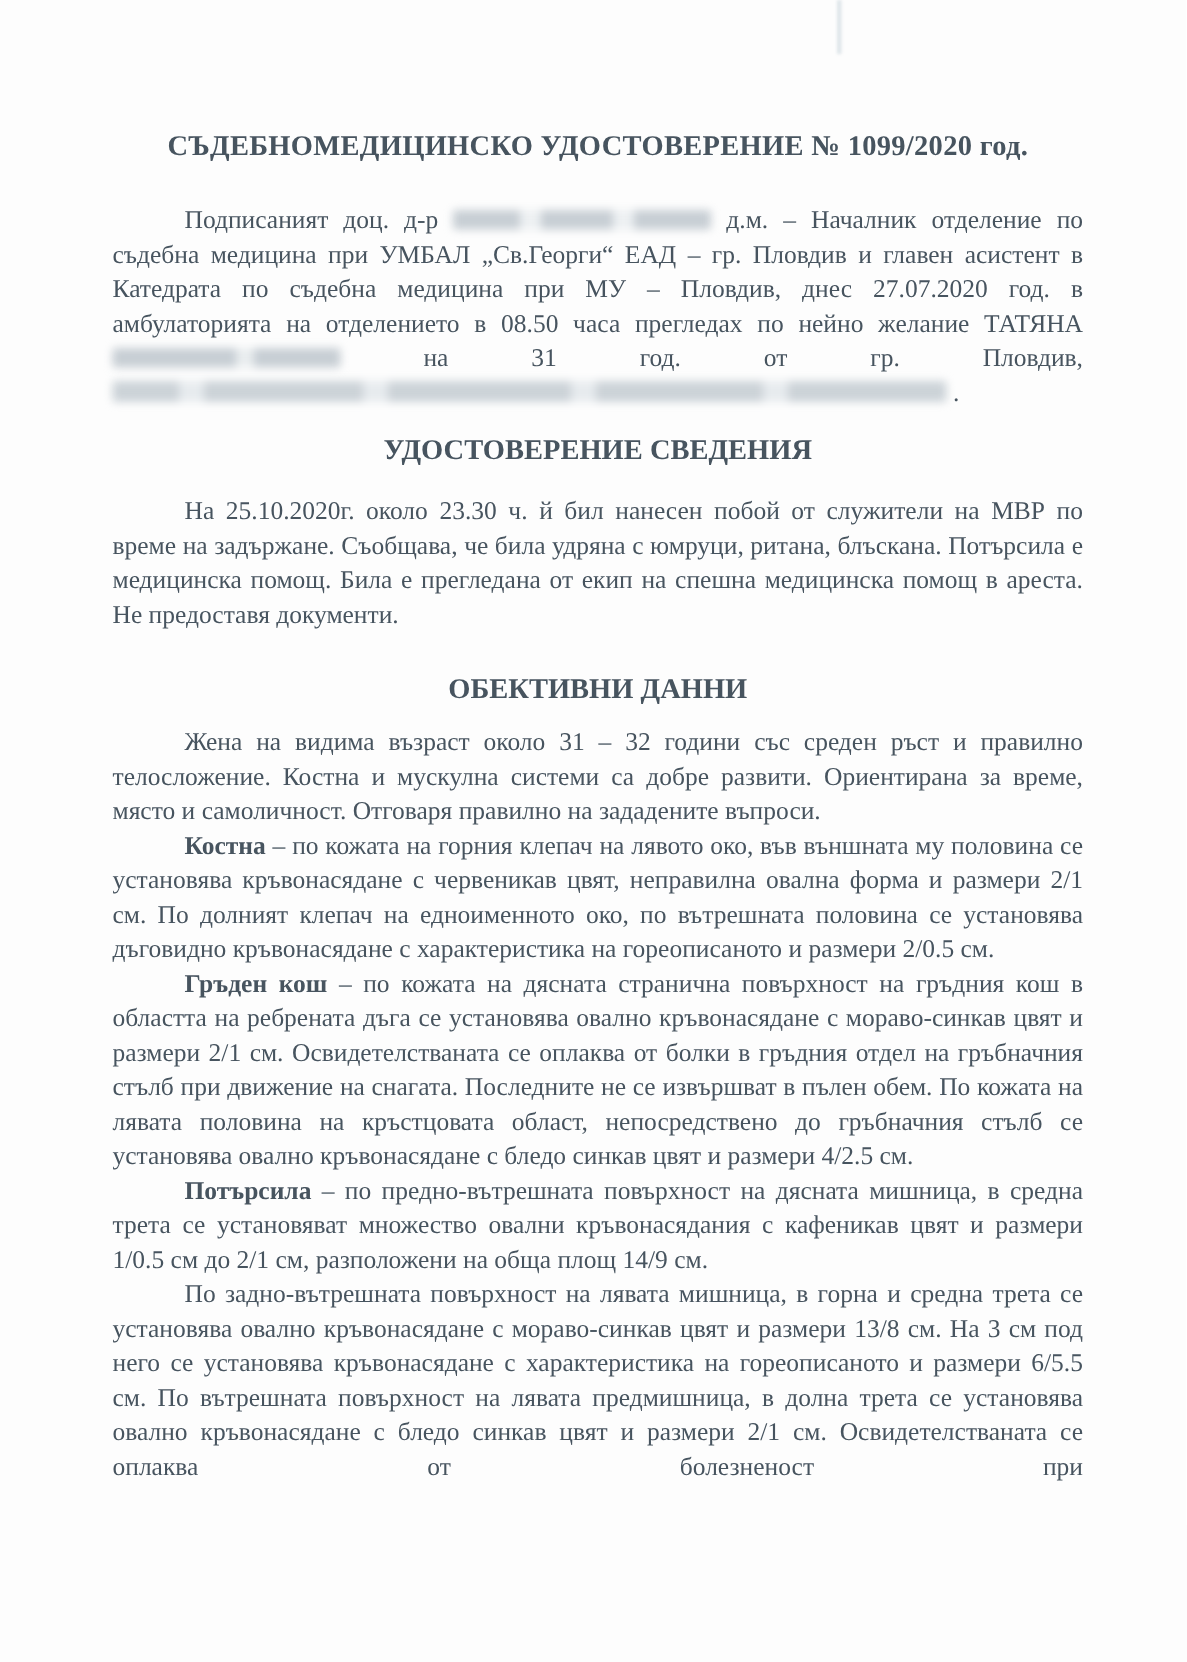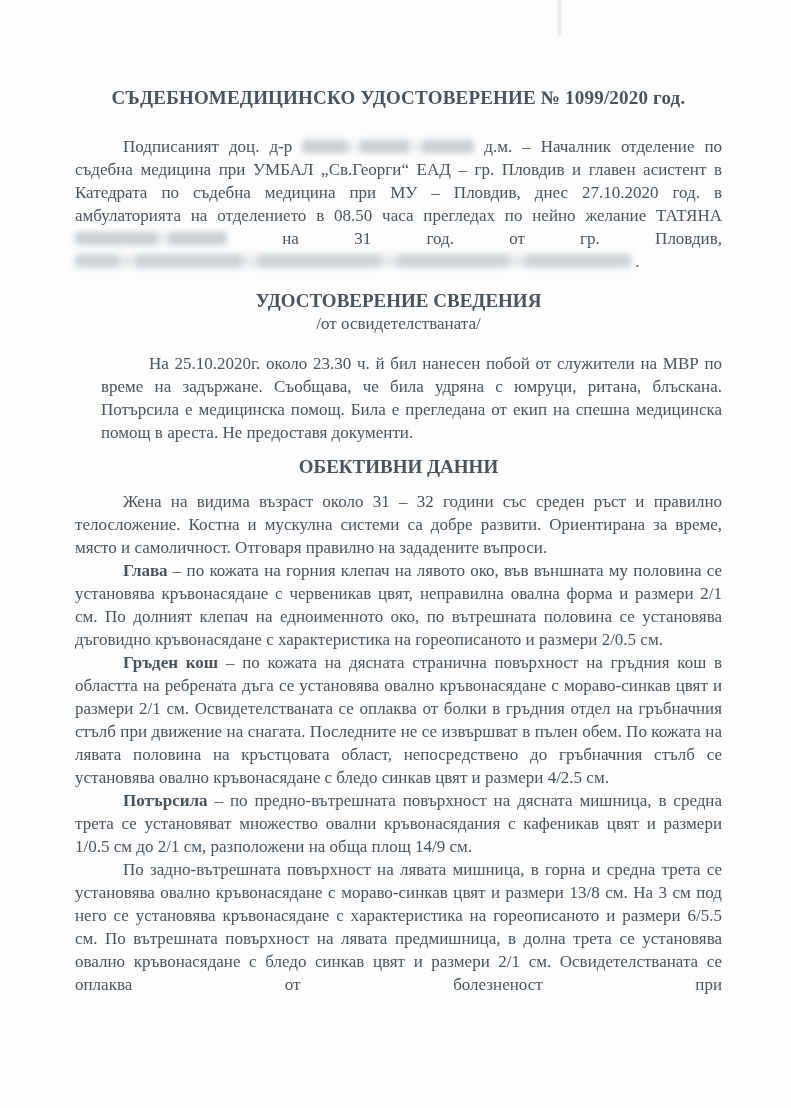--- a/index.html
+++ b/index.html
@@ -38,22 +38,22 @@
     line-height:23px;
   }
   .subheading {
     font-size:17px;
     font-weight:normal;
     text-align:center;
     text-indent:0;
     line-height:23px;
   }
   .mt-prelim-head { margin-top:16px; }
-  .mt-prelim-para { margin-top:17px;margin-left:26px; }
-  .mt-objective-head { margin-top:11px;font-family:Liberation Serif, serif; }
+  .mt-prelim-para { margin-top:17px; }
+  .mt-objective-head { margin-top:27px;font-family:Liberation Serif, serif; }
   .mt-objective-para { margin-top:12px; }
   .lbl { font-weight:bold; }
   .p-last { text-align-last:justify; }
 
   
   .redact {
     display:inline-block;
     height:13px;
     border-radius:2px;
     filter:blur(3px);
@@ -96,36 +96,35 @@
 <body>
 
 <div class="page">
 
   <div class="scan-line"></div>
 
   <div class="doc-title">СЪДЕБНОМЕДИЦИНСКО УДОСТОВЕРЕНИЕ № 1099/2020 год.</div>
 
   <p><span>Подписаният доц. д-р</span>
     <span class="redact redact-doctor"></span>
-    <span>д.м. – Началник отделение по съдебна медицина при УМБАЛ „Св.Георги“ ЕАД – гр. Пловдив и главен асистент в Катедрата по съдебна медицина при МУ – Пловдив, днес 27.10.2020 год. в амбулаторията на отделението в 08.50 часа прегледах по нейно желание ТАТЯНА</span>
+    <span>д.м. – Началник отделение по съдебна медицина при УМБАЛ „Св.Георги“ ЕАД – гр. Пловдив и главен асистент в Катедрата по съдебна медицина при МУ – Пловдив, днес 27.07.2020 год. в амбулаторията на отделението в 08.50 часа прегледах по нейно желание ТАТЯНА</span>
     <span class="redact redact-patient"></span>
     <span>на 31 год. от гр. Пловдив,</span>
     <span class="redact redact-address"></span>
     <span>.</span></p>
 
   <div class="heading mt-prelim-head">УДОСТОВЕРЕНИЕ СВЕДЕНИЯ</div>
-  <div class="subheading">/от освидетелстваната/</div>
 
   <p class="mt-prelim-para">На 25.10.2020г. около 23.30 ч. й бил нанесен побой от служители на МВР по време на задържане. Съобщава, че била удряна с юмруци, ритана, блъскана. Потърсила е медицинска помощ. Била е прегледана от екип на спешна медицинска помощ в ареста. Не предоставя документи.</p>
 
   <div class="heading mt-objective-head">ОБЕКТИВНИ ДАННИ</div>
 
   <p class="mt-objective-para">Жена на видима възраст около 31 – 32  години със среден ръст и правилно телосложение. Костна и мускулна системи са добре развити. Ориентирана за време, място и самоличност. Отговаря правилно на зададените въпроси.</p>
 
-  <p><span class="lbl">Глава</span><span> – по кожата на горния клепач на лявото око, във външната му половина се установява кръвонасядане с червеникав цвят, неправилна овална форма и размери 2/1 см. По долният клепач на едноименното око, по вътрешната половина се установява дъговидно кръвонасядане с характеристика на гореописаното и размери 2/0.5 см.</span></p>
+  <p><span class="lbl">Костна</span><span> – по кожата на горния клепач на лявото око, във външната му половина се установява кръвонасядане с червеникав цвят, неправилна овална форма и размери 2/1 см. По долният клепач на едноименното око, по вътрешната половина се установява дъговидно кръвонасядане с характеристика на гореописаното и размери 2/0.5 см.</span></p>
 
 
   <p><span class="lbl">Гръден кош</span><span> – по кожата на дясната странична повърхност на гръдния кош в областта на ребрената дъга се установява овално кръвонасядане с мораво-синкав цвят и размери 2/1 см. Освидетелстваната се оплаква от болки в гръдния отдел на гръбначния стълб при движение на снагата. Последните не се извършват в пълен обем. По кожата на лявата половина на кръстцовата област, непосредствено до гръбначния стълб се установява овално кръвонасядане с бледо синкав цвят и размери 4/2.5 см.</span></p>
 
 
   <p><span class="lbl">Потърсила</span><span> – по предно-вътрешната повърхност на дясната мишница, в средна трета се установяват множество овални кръвонасядания с кафеникав цвят и размери 1/0.5 см до 2/1 см, разположени на обща площ 14/9 см.</span></p>
 
   <p class="p-last">По задно-вътрешната повърхност на лявата мишница, в горна и средна трета се установява овално кръвонасядане с мораво-синкав цвят и размери 13/8 см. На 3 см под него се установява кръвонасядане с характеристика на гореописаното и размери 6/5.5 см. По вътрешната повърхност на лявата предмишница, в долна трета се установява овално кръвонасядане с бледо синкав цвят и размери 2/1 см. Освидетелстваната се оплаква от болезненост при</p>
 
 </div>

